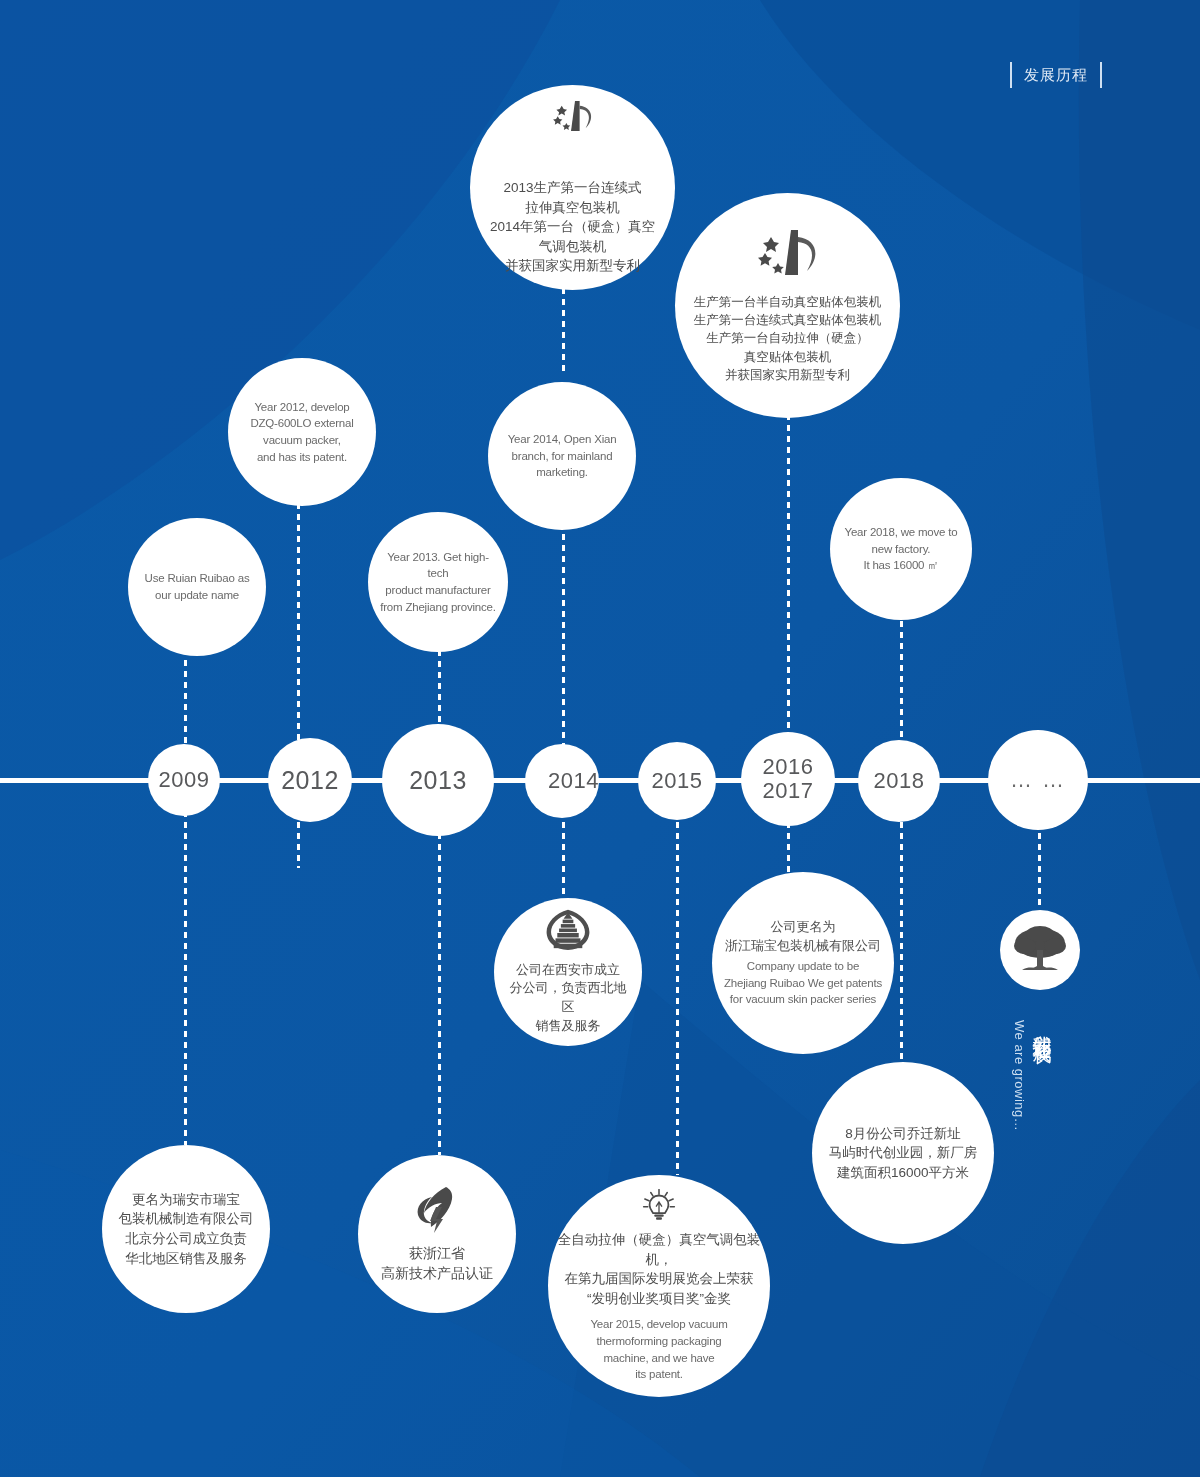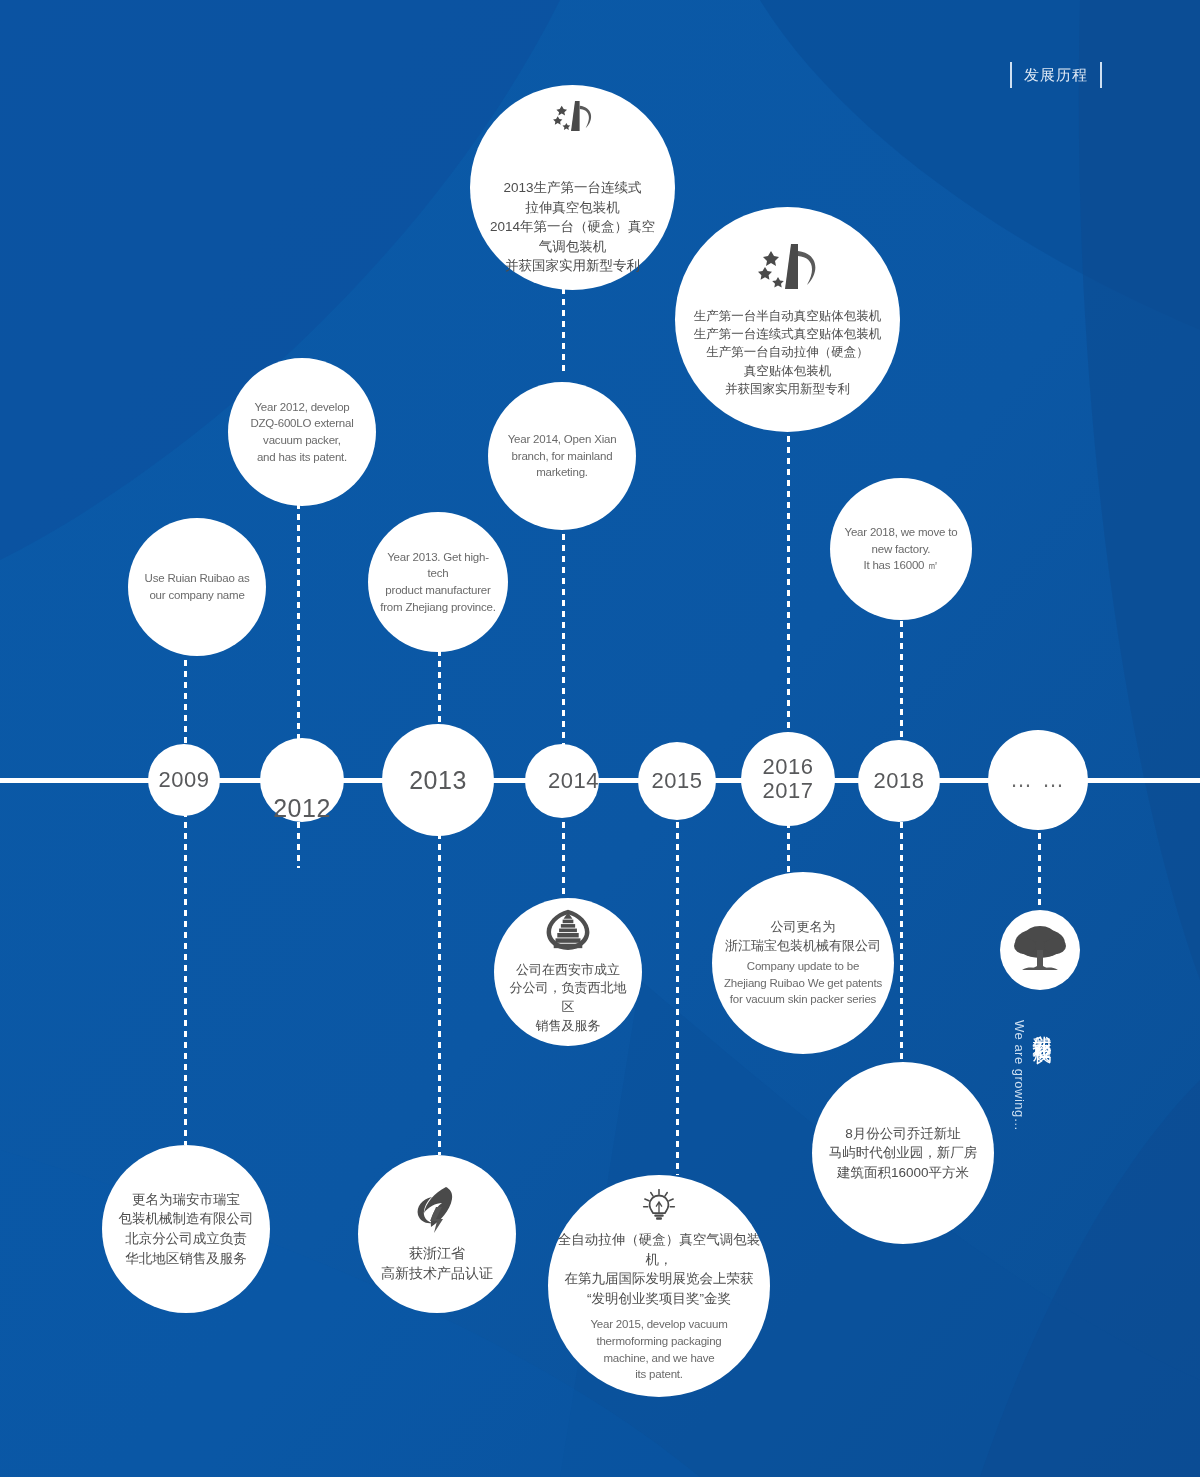--- a/index.html
+++ b/index.html
@@ -128,21 +128,21 @@
     </svg>
     <div class="txt cn" style="font-size:13.5px;">
       <div>2013生产第一台连续式</div>
       <div>拉伸真空包装机</div>
       <div>2014年第一台（硬盒）真空</div>
       <div>气调包装机</div>
       <div>并获国家实用新型专利</div>
     </div>
   </div>
 
-  <div class="bub" style="left:675px;top:207px;width:225px;height:225px;padding:14px 10px;">
+  <div class="bub" style="left:675px;top:193px;width:225px;height:225px;padding:14px 10px;">
     <svg class="icon logo" width="74" height="56" viewBox="0 0 74 56">
       <path d="M40 3 L47 3 L47 48 L34 48 Z" fill="#4a4a4a"></path>
       <path d="M47 10 C66 12 70 30 56 44 C66 26 60 16 47 15 Z" fill="#5a5a5a"></path>
       <path d="M20 10 l3 5 5 1 -4 4 1 5 -5 -3 -5 3 1 -5 -4 -4 5 -1 z" fill="#4a4a4a"></path>
       <path d="M14 26 l2.5 4 4.5 .8 -3.4 3.4 .8 4.5 -4.4 -2.4 -4.4 2.4 .8 -4.5 -3.4 -3.4 4.5 -.8 z" fill="#4a4a4a"></path>
       <path d="M27 36 l2 3.4 3.8 .6 -2.8 2.8 .7 3.8 -3.7 -2 -3.7 2 .7 -3.8 -2.8 -2.8 3.8 -.6 z" fill="#4a4a4a"></path>
     </svg>
     <div class="txt cn" style="font-size:12.5px;">
       <div>生产第一台半自动真空贴体包装机</div>
       <div>生产第一台连续式真空贴体包装机</div>
@@ -173,36 +173,36 @@
     <div class="txt en" style="font-size:11.5px;">
       <div>Year 2018, we move to</div>
       <div>new factory.</div>
       <div>It has 16000 ㎡</div>
     </div>
   </div>
 
   <div class="bub" style="left:128px;top:518px;width:138px;height:138px;padding:10px;">
     <div class="txt en" style="font-size:11.5px;">
       <div>Use Ruian Ruibao as</div>
-      <div>our company name</div>
+      <div>our update name</div>
     </div>
   </div>
 
   <div class="bub" style="left:368px;top:512px;width:140px;height:140px;padding:10px;">
     <div class="txt en" style="font-size:11.5px;">
       <div>Year 2013. Get high-tech</div>
       <div>product manufacturer</div>
       <div>from Zhejiang province.</div>
     </div>
   </div>
 
   <div class="year small" style="left:148px;top:744px;width:72px;height:72px;">
     <span>2009</span>
   </div>
-  <div class="year" style="left:260px;top:738px;width:84px;height:84px;align-items:flex-end;">
+  <div class="year" style="left:268px;top:738px;width:84px;height:84px;">
     <span>2012</span>
   </div>
   <div class="year" style="left:382px;top:724px;width:112px;height:112px;">
     <span>2013</span>
   </div>
   <div class="year small" style="left:525px;top:744px;width:74px;height:74px;justify-content:flex-end;">
     <span>2014</span>
   </div>
   <div class="year small" style="left:638px;top:742px;width:78px;height:78px;">
     <span>2015</span>

